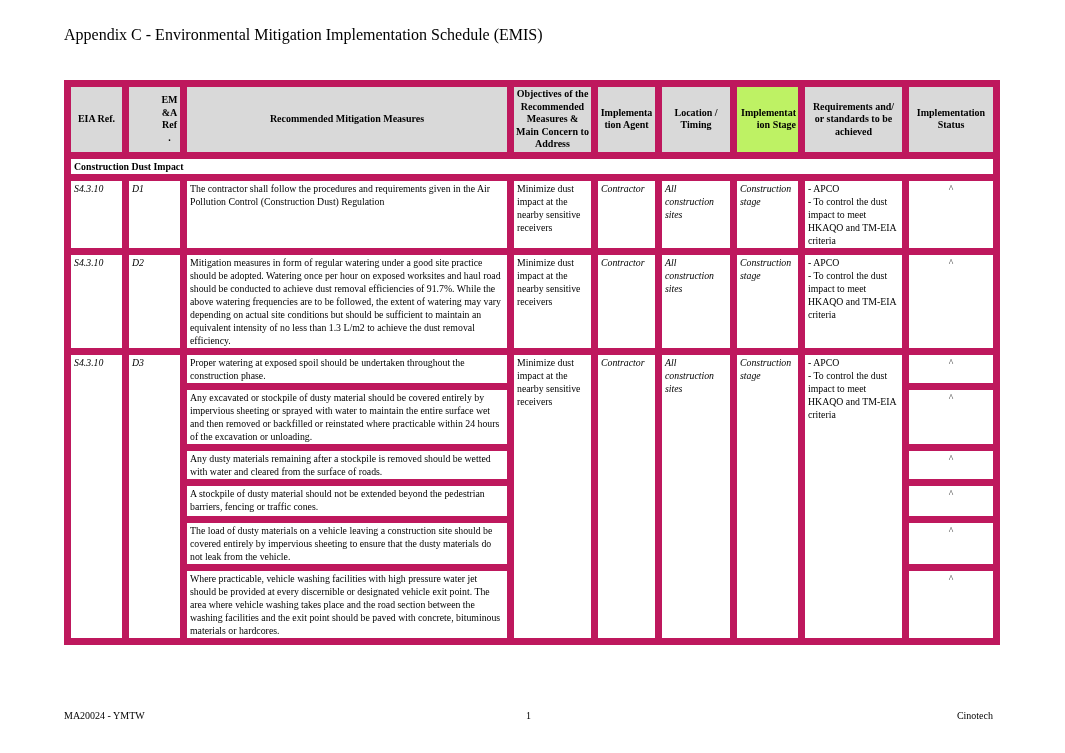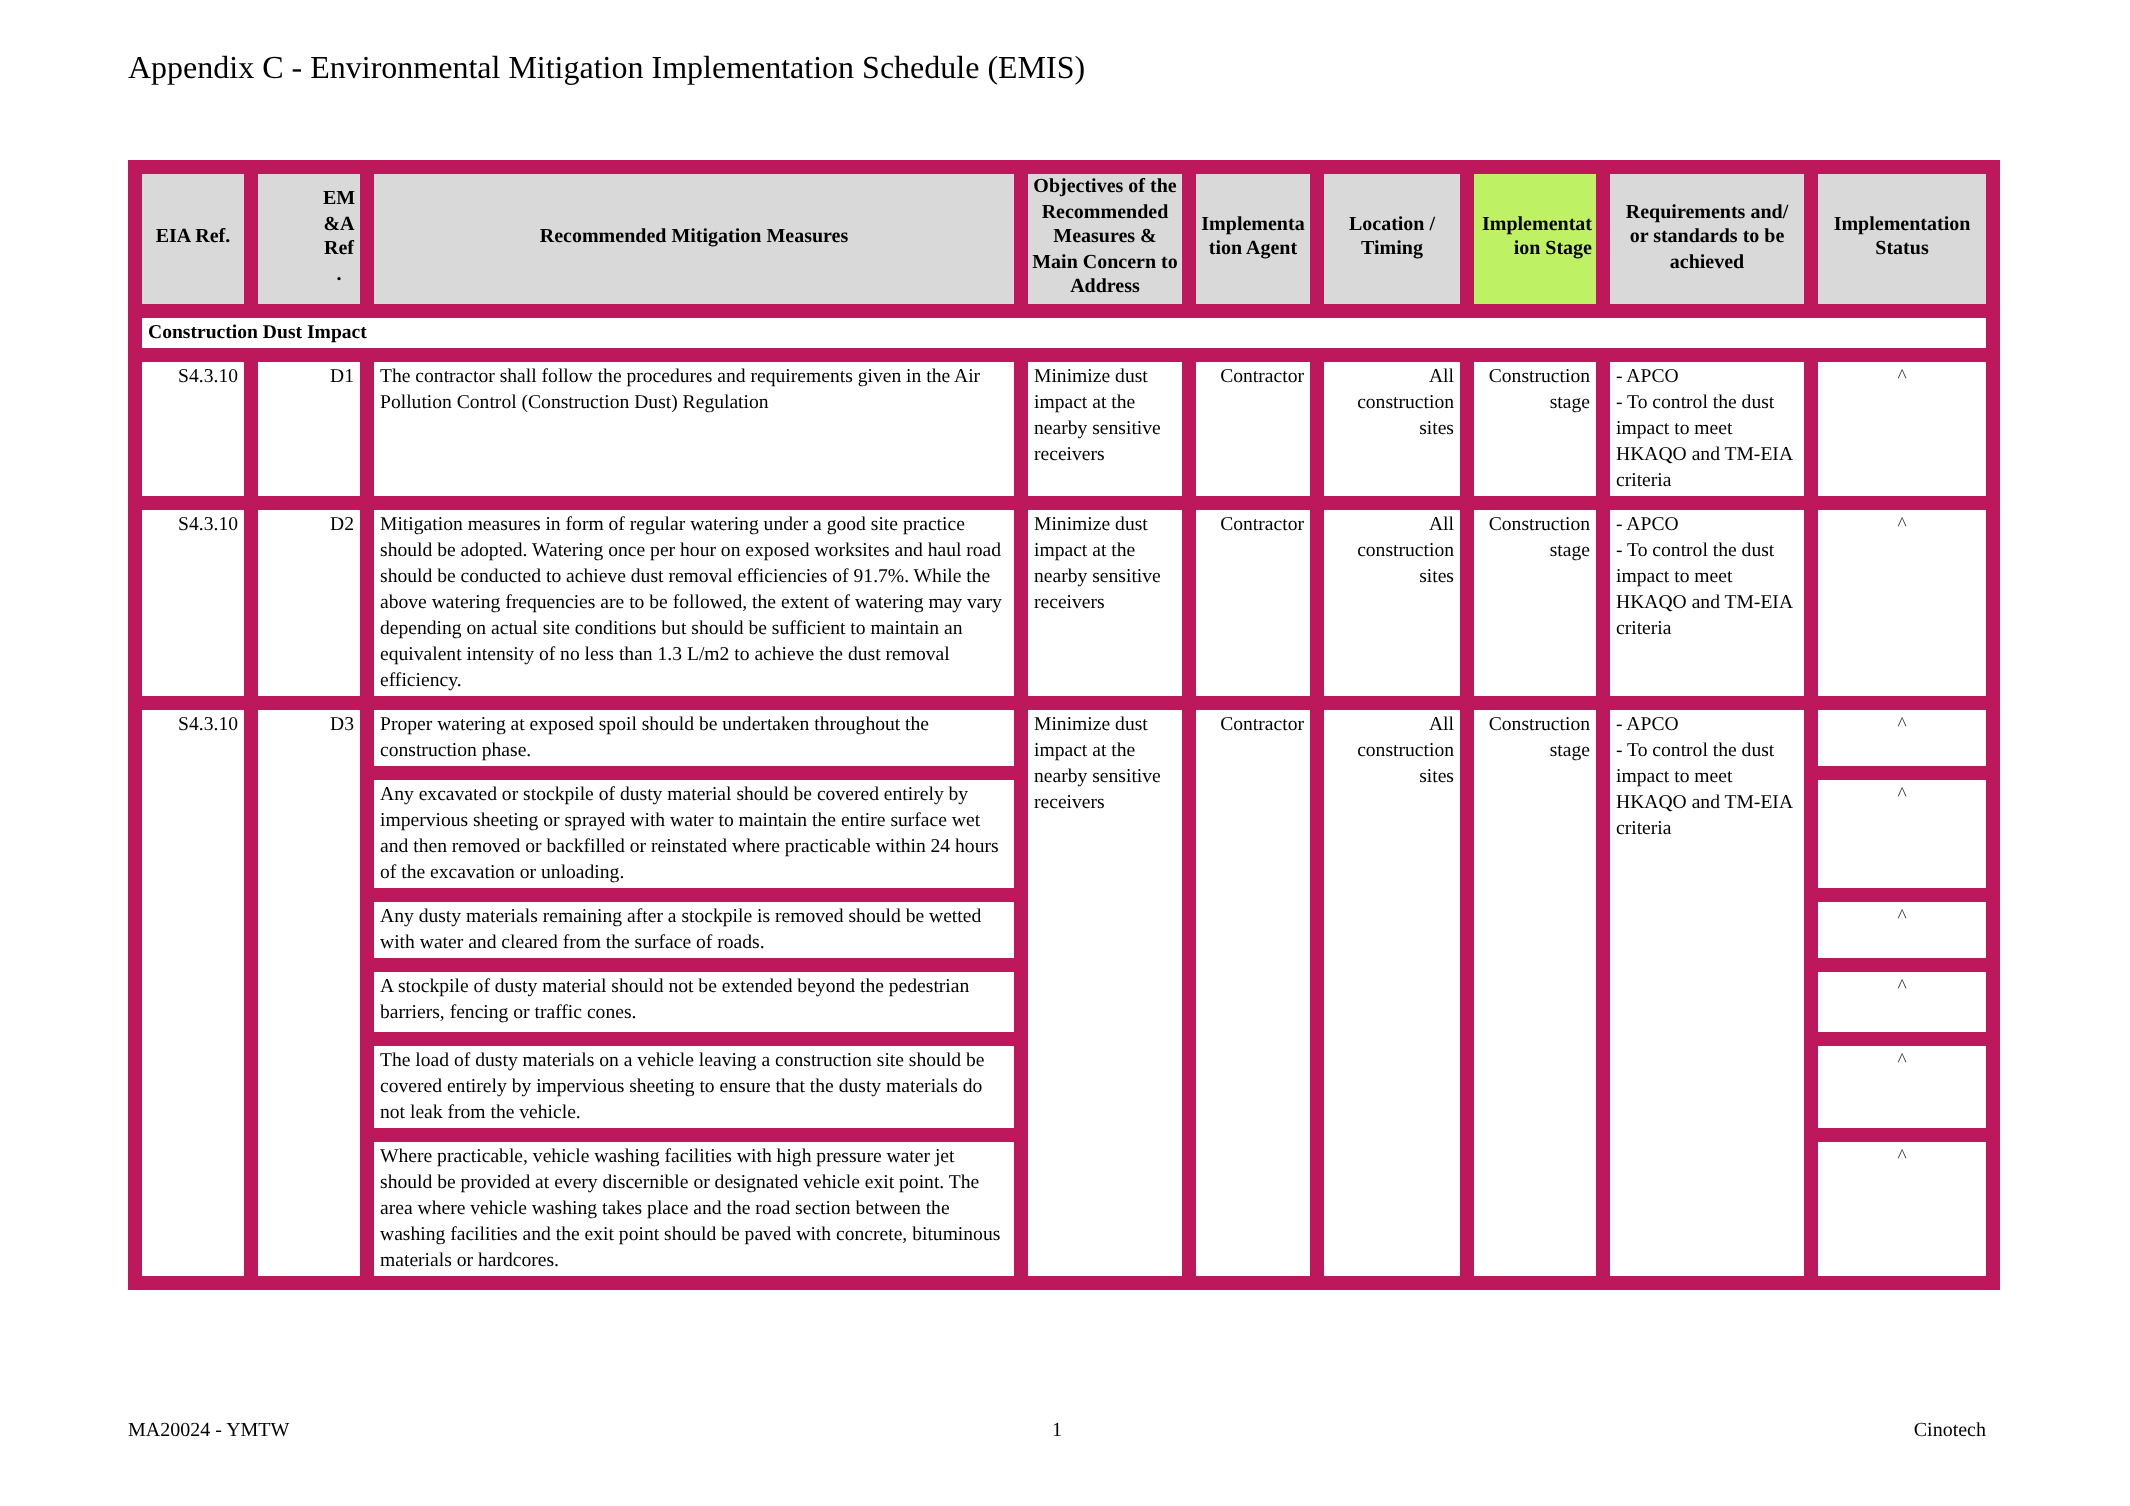--- a/index.html
+++ b/index.html
@@ -53,21 +53,21 @@
   tr.d3-r3 { height: 33px; }
   tr.d3-r4 { height: 37px; }
   tr.d3-r5 { height: 47px; }
   tr.d3-r6 { height: 72px; }
   td.section-cell {
     font-weight: bold;
     font-size: 10px;
     line-height: 11px;
     padding: 0 2px;
   }
-  .c { text-align: right; }
+  .c { text-align: left; font-style: italic; }
   .req { white-space: pre-line; margin-left: 28px; }
   .status-cell {
     text-align: center;
     font-size: 9px;
     line-height: 9px;
     padding-top: 2px;
     color: #333;
   }
   .footer {
     position: absolute;

